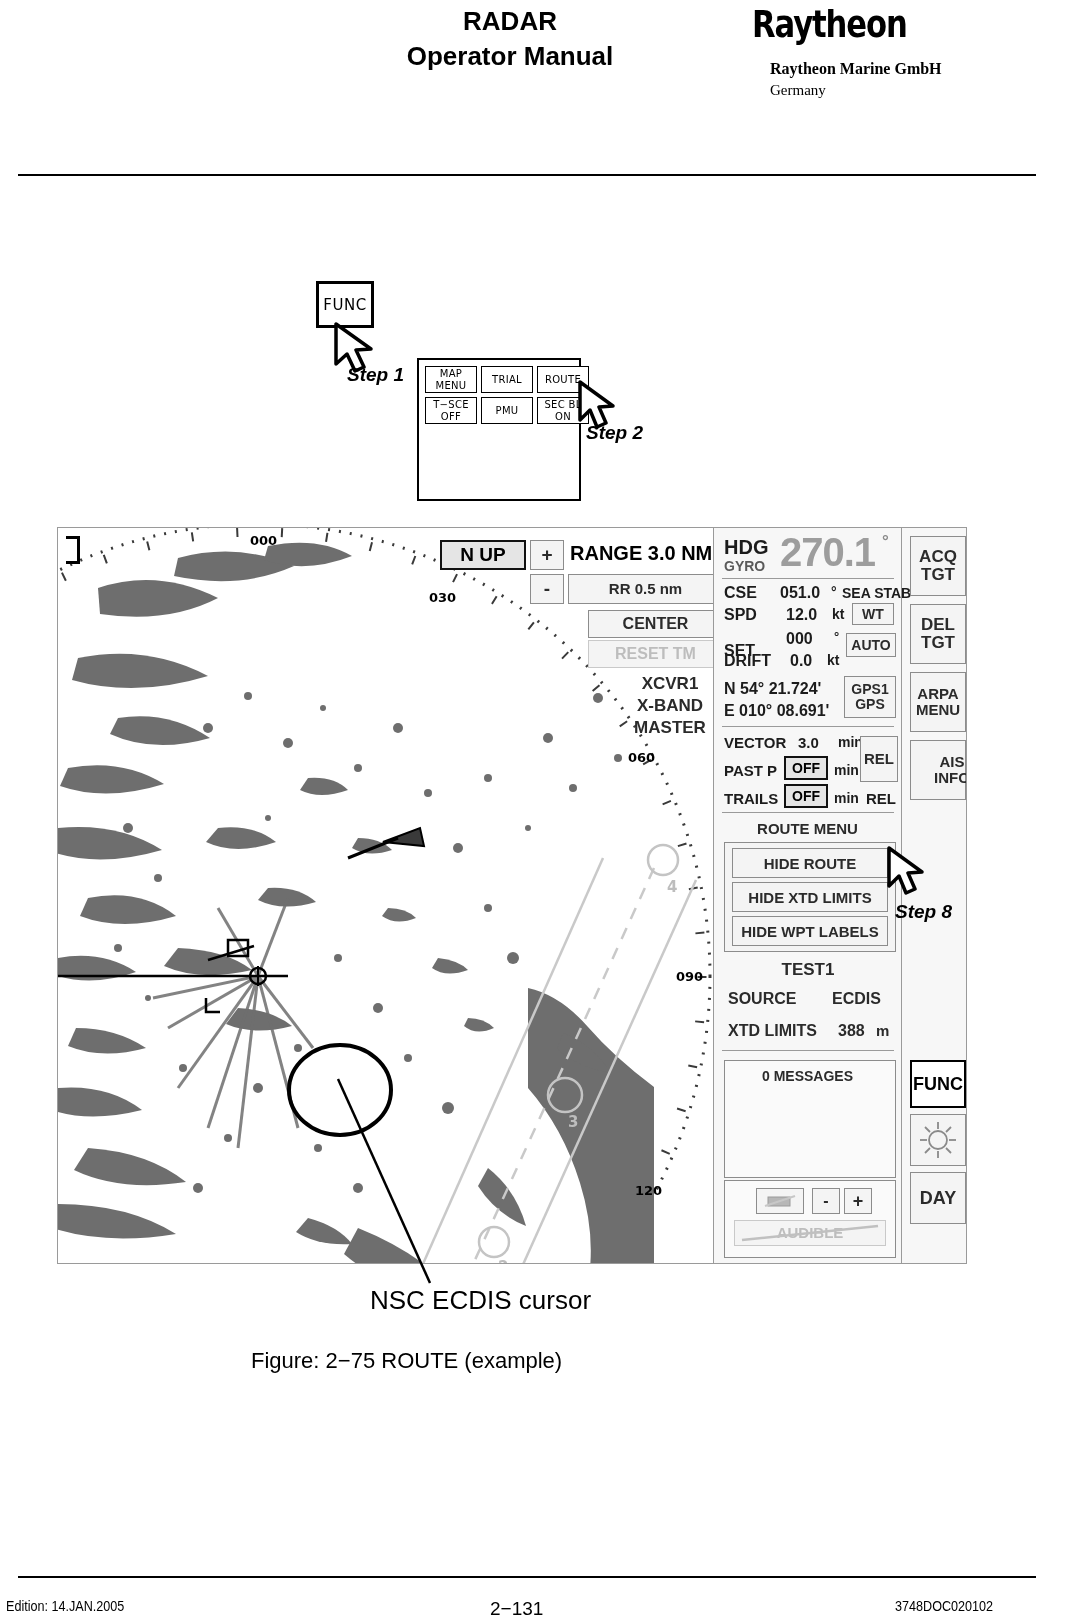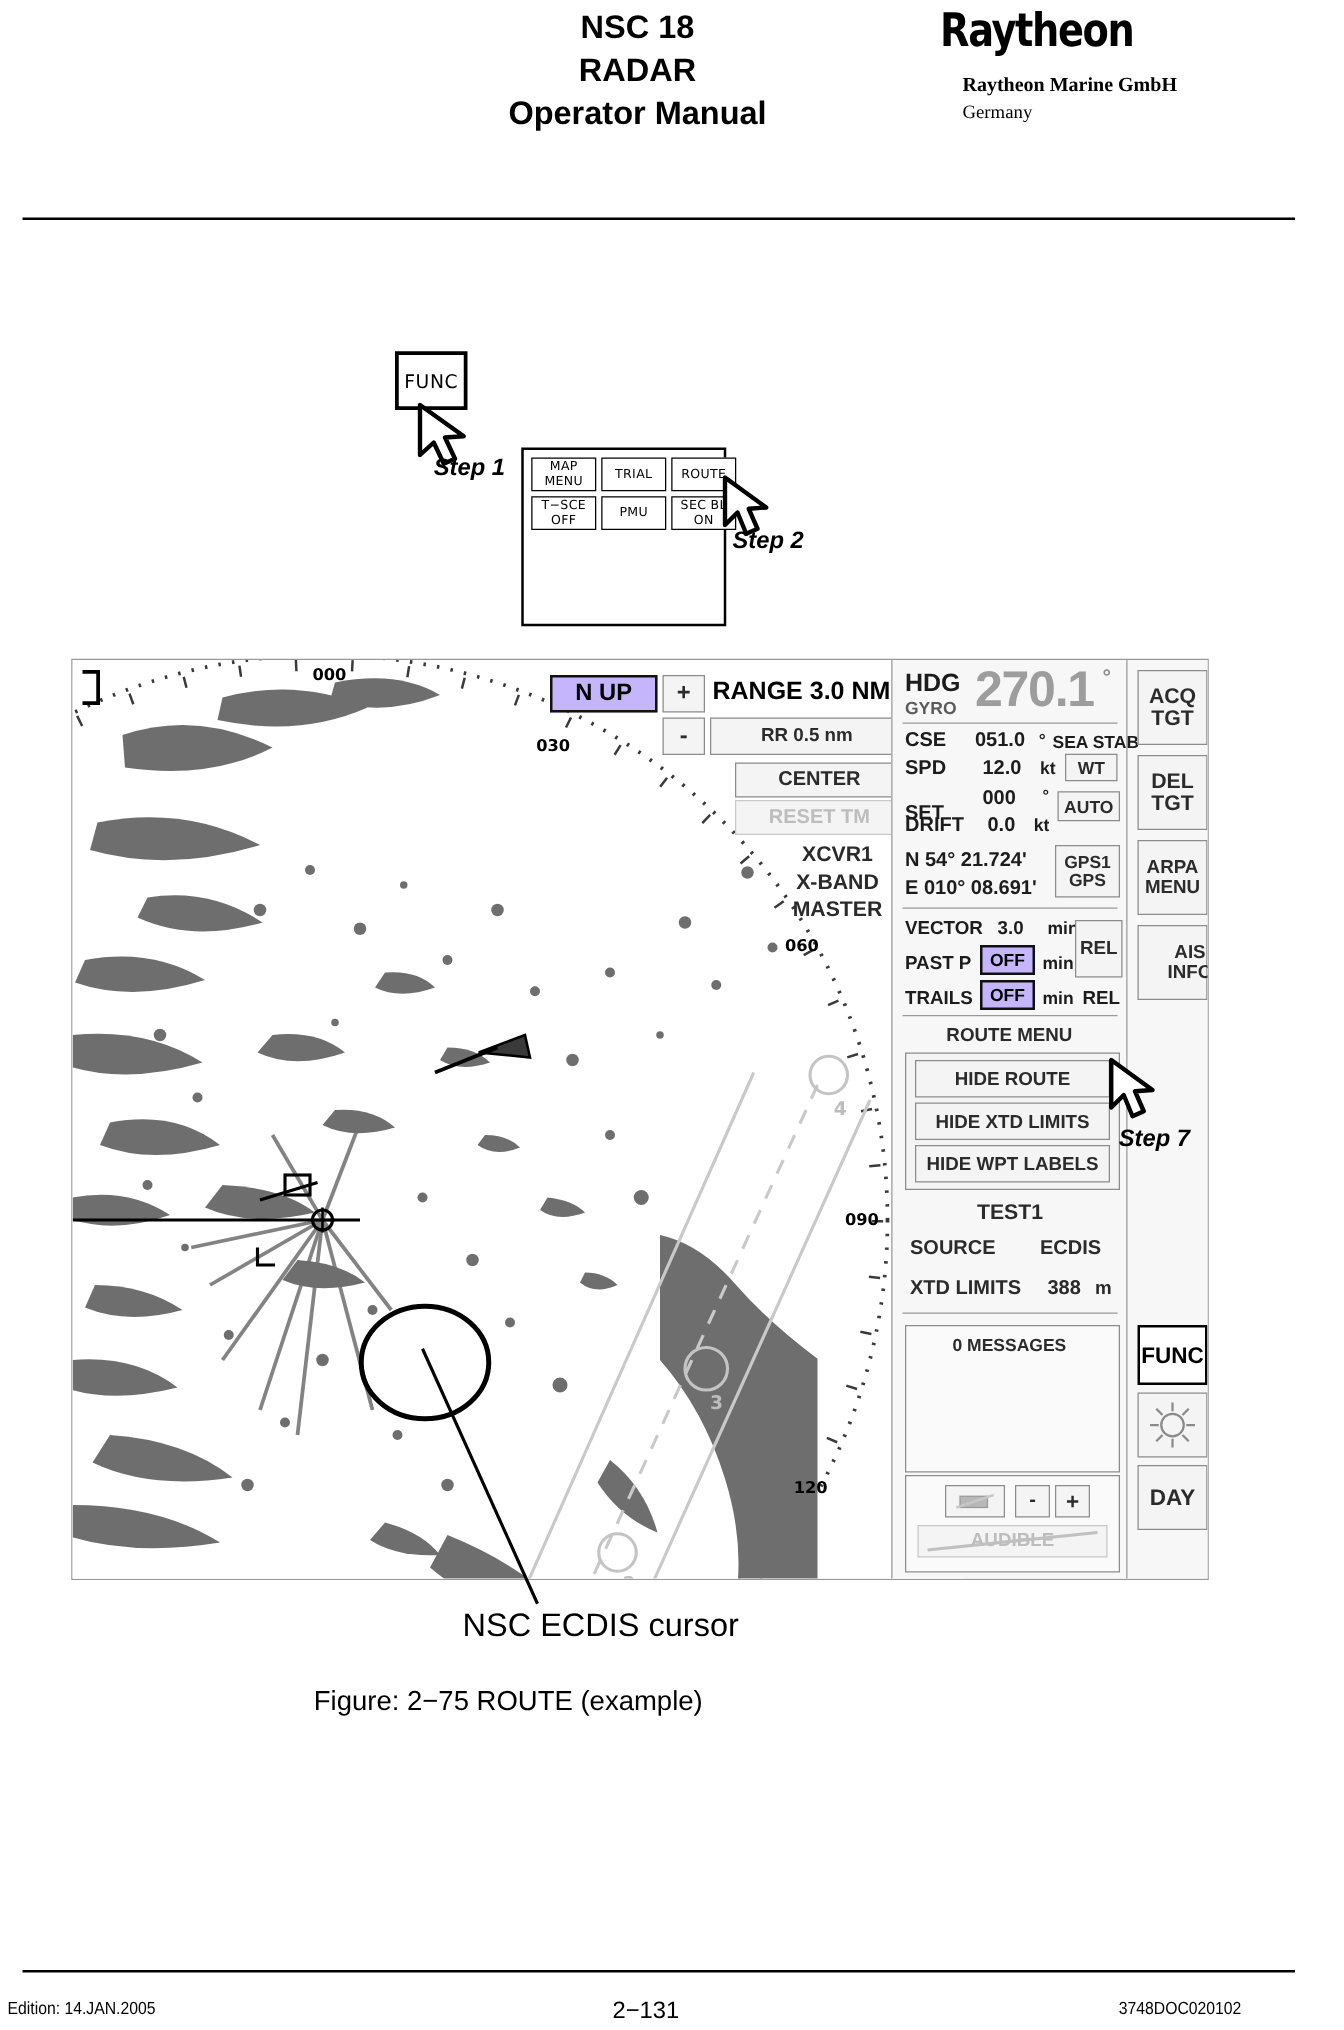--- a/index.html
+++ b/index.html
@@ -98,21 +98,21 @@
     border: 3px solid #000; border-left: none;
   }
 
   
   .ctl { position:absolute; font-family:"Liberation Sans", sans-serif; font-weight:bold; }
   .btn {
     border:1px solid #8c8c8c; background:#f4f4f4; color:#2b2b2b;
     display:flex; align-items:center; justify-content:center;
     font-weight:bold; text-align:center; line-height:1.05;
   }
-  .btn-dark { border:2px solid #111; color:#000; background:#c4b5fd; }
+  .btn-dark { border:2px solid #111; color:#000; background:#e5e5e5; }
   .btn-dim  { color:#bdbdbd; border-color:#c9c9c9; }
 
   
   .panel {
     position:absolute; left: 655px; top: 0px; width: 255px; height: 735px;
     background:#f7f7f7; border-left:1px solid #9a9a9a;
   }
   .pcol {
     position:absolute; left: 0px; top: 0px; width: 188px; height: 735px;
     border-right:1px solid #9a9a9a;
@@ -157,21 +157,20 @@
     font-family:"Liberation Sans", sans-serif; white-space:nowrap;
   }
   .leader { position:absolute; }
 </style>
 </head>
 <body>
 
 <div class="page">
 
   <div class="hdr-title">
-    <div>NSC 18</div>
     <div>RADAR</div>
     <div>Operator Manual</div>
   </div>
   <div class="hdr-brand">Raytheon</div>
   <div class="hdr-co">Raytheon Marine GmbH</div>
   <div class="hdr-country">Germany</div>
   <div class="rule-top"></div>
 
   <div class="func-key">FUNC</div>
 
@@ -491,21 +490,21 @@
       </div>
       <div class="rbtn" style="left:196px; top:644px; width:56px; height:52px; font-size:18px;">DAY</div>
     </div>
   </div>
 
   <div class="cursor-arrow" style="left:884px; top:846px;">
     <svg width="48" height="52" viewBox="0 0 48 52">
       <path d="M5 2 L5 40 L15 30 L22 47 L31 43 L24 27 L38 26 Z" fill="#ffffff" stroke="#000" stroke-width="3.5" stroke-linejoin="round"></path>
     </svg>
   </div>
-  <div class="step-label" style="left:895px; top:901px;">Step 7</div>
+  <div class="step-label" style="left:895px; top:901px;">Step 8</div>
 
   <svg class="leader" style="left:330px; top:1075px;" width="130" height="215">
     <line x1="8" y1="4" x2="100" y2="208" stroke="#000" stroke-width="2.5"></line>
   </svg>
 
   <div class="caption-cursor">NSC ECDIS cursor</div>
   <div class="caption-fig">Figure: 2−75 ROUTE (example)</div>
 
   <div class="rule-bot"></div>
   <div class="ft ft-left">Edition: 14.JAN.2005</div>

